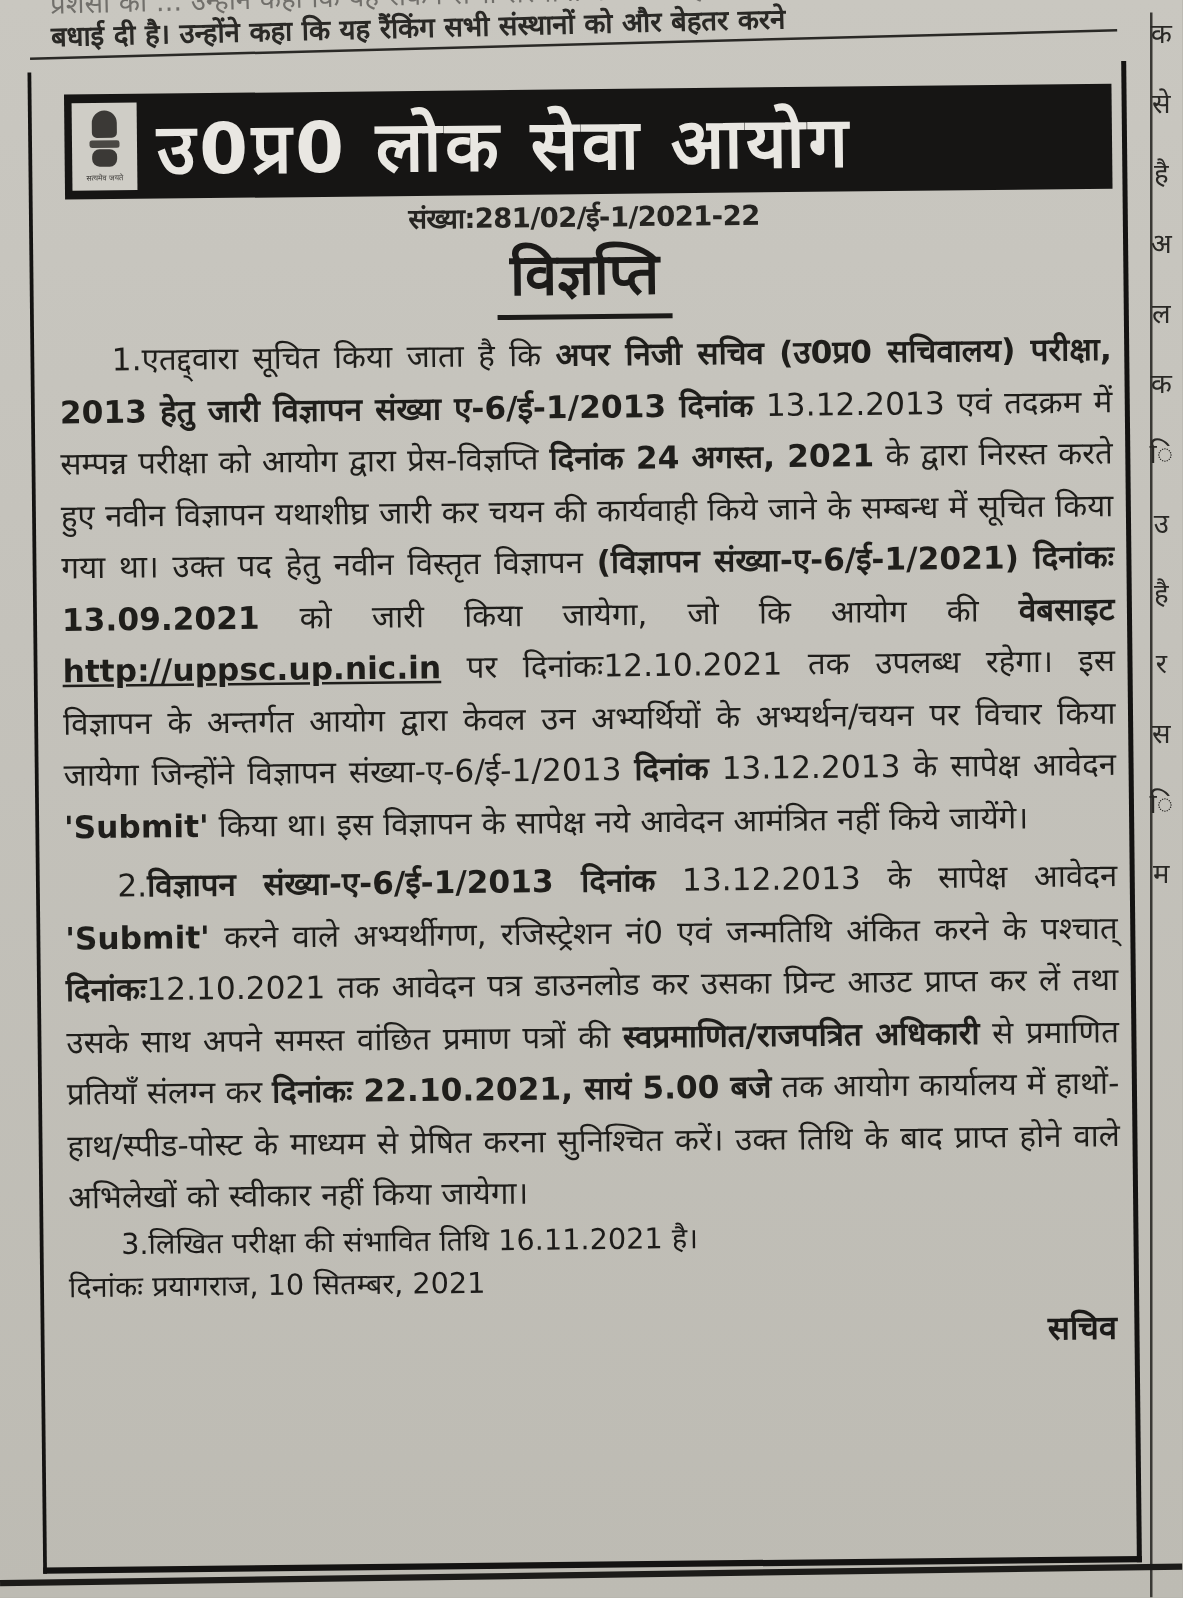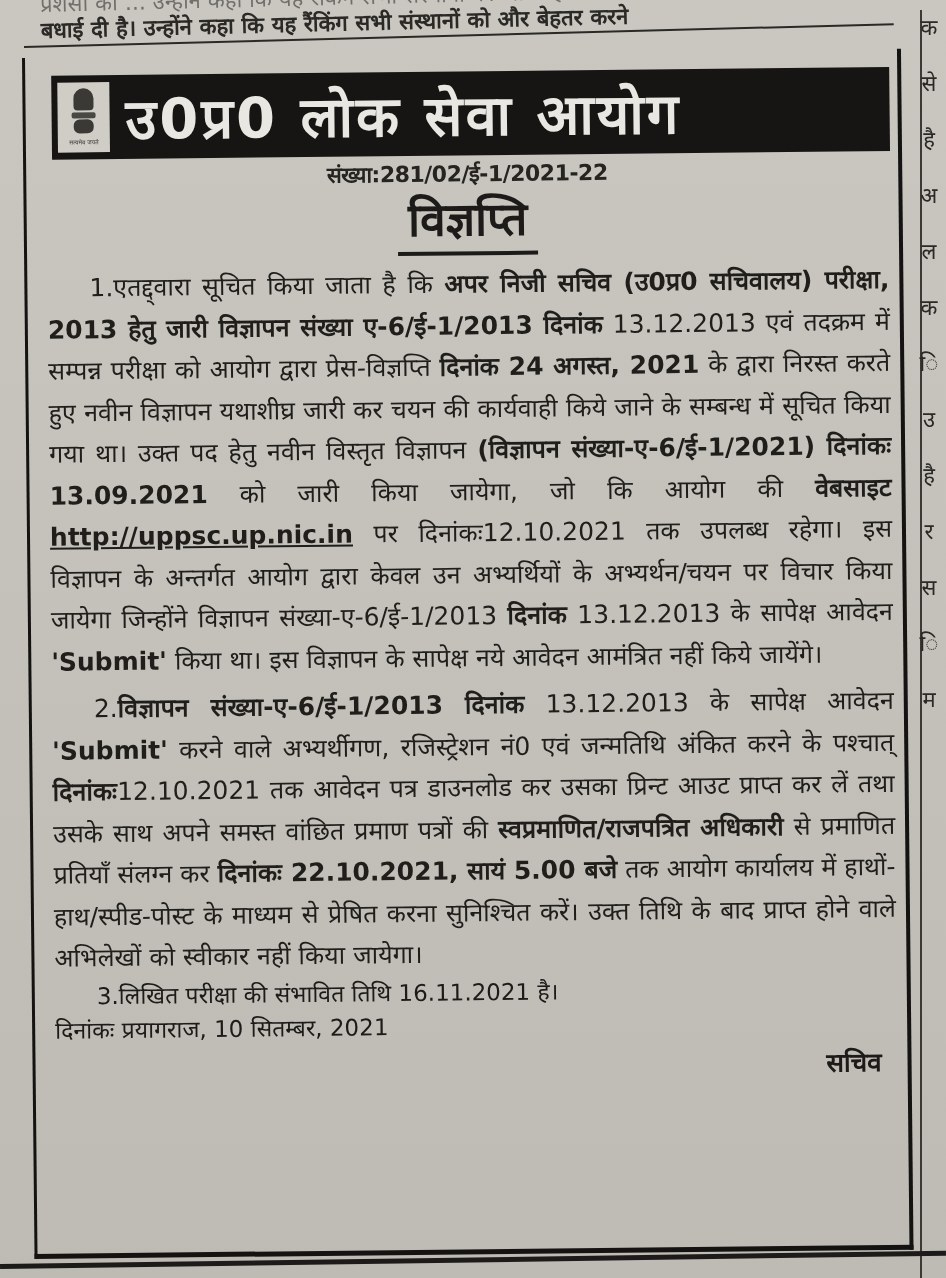--- a/index.html
+++ b/index.html
@@ -73,21 +73,21 @@
   .para {
     font-size: 25px; line-height: 41.5px; text-align: justify; margin: 6px 0 0 0; color: #1f1e1b;
   }
   .para.first { margin-top: 8px; }
   .para .indent { display: inline-block; width: 42px; }
   .para b { font-weight: bold; }
   .link { font-weight: bold; text-decoration: underline; }
   .item3 { font-size: 23px; line-height: 34px; margin-top: 0px; padding-left: 42px; }
   .dateline { font-size: 23px; line-height: 34px; }
   .signature {
-    position: absolute; right: 16px; bottom: -40px; font-size: 26px; font-weight: bold;
+    position: absolute; right: 4px; bottom: -40px; font-size: 26px; font-weight: bold;
   }
   .bottom-rule {
     position: absolute; left: 0; top: 1264px; width: 946px; height: 5px; background: #1c1b19;
     transform: rotate(-0.8deg); transform-origin: left top;
   }
 </style>
 </head>
 <body>
 
 <div class="paper">

